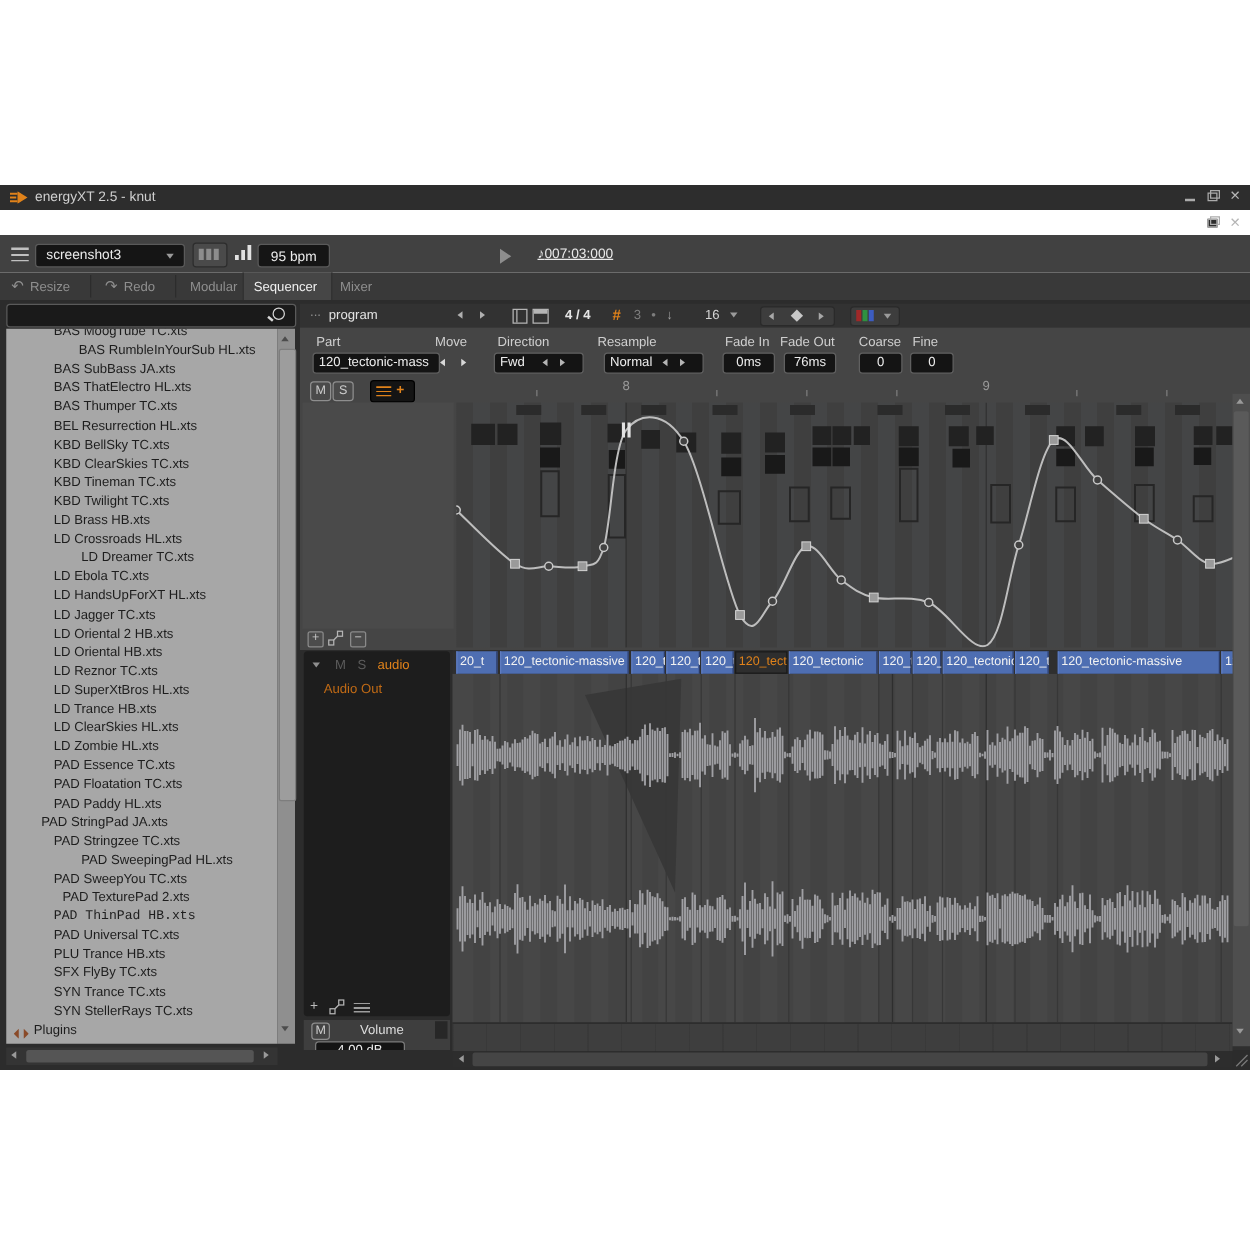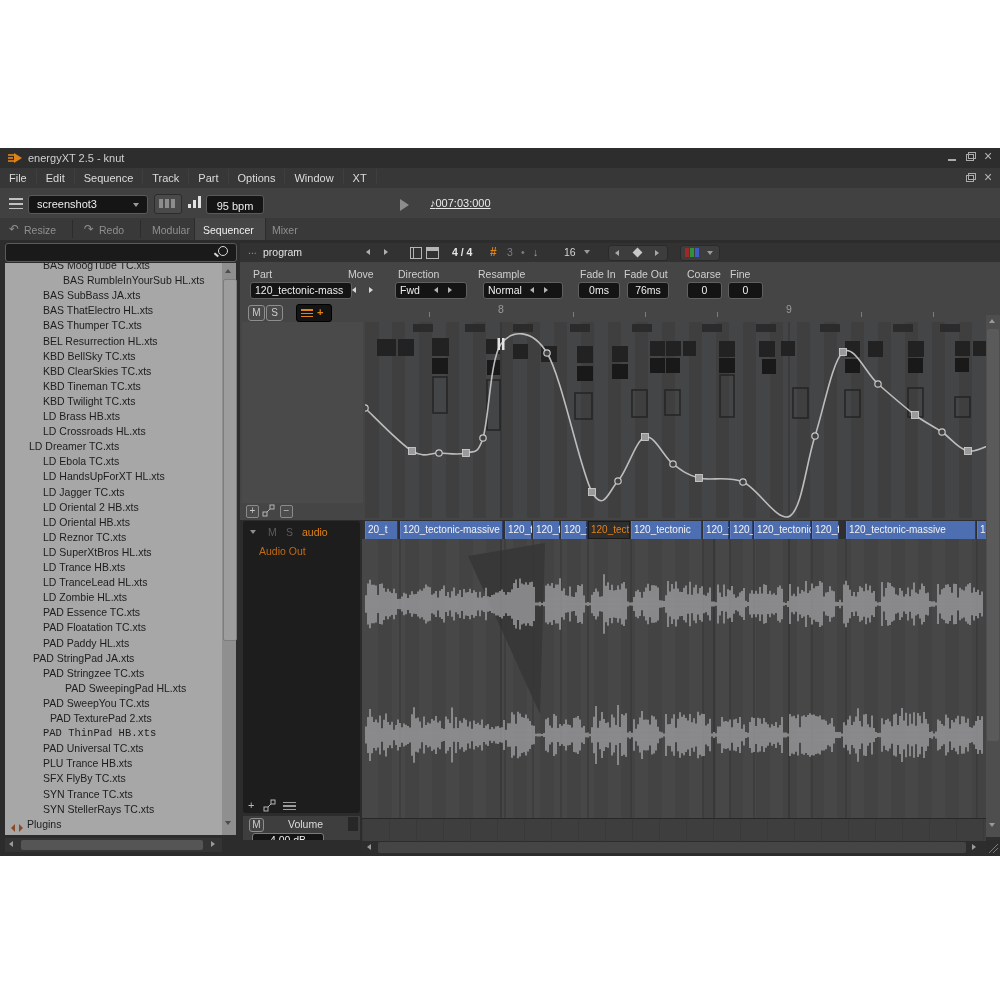--- a/index.html
+++ b/index.html
@@ -76,21 +76,20 @@
       <line x1="0" y1="5" x2="5" y2="5" stroke="#e0821a" stroke-width="1.6"></line>
       <line x1="0" y1="8" x2="6" y2="8" stroke="#e0821a" stroke-width="1.6"></line>
       <polygon points="6,0 14,5 6,10" fill="#e0821a"></polygon>
     </svg>
     <span class="abs txt" style="left:28px;top:4px;font-size:11px;">energyXT 2.5 - knut</span>
     <div class="abs ico-min" style="left:948px;top:11px;"></div>
     <div class="abs ico-restore" style="left:966px;top:4px;"></div>
     <div class="abs ico-close" style="left:984px;top:3px;">×</div>
   </div>
 
-  <div class="abs menubar" id="menu-bar"><span class="menu-item">File</span><span class="menu-item">Edit</span><span class="menu-item">Sequence</span><span class="menu-item">Track</span><span class="menu-item">Part</span><span class="menu-item">Options</span><span class="menu-item">Window</span><span class="menu-item">XT</span></div>
   <div class="abs ico-restore" style="left:966px;top:173px;"></div>
   <div class="abs ico-close" style="left:984px;top:172px;">×</div>
 
   <div class="abs toolbar">
     <div class="abs hamb" style="left:9px;top:10px;"></div>
     <div class="abs inset" style="left:28px;top:7px;width:118px;height:17px;">
       <span class="abs txt" style="left:8px;top:2px;font-size:11px;">screenshot3</span>
       <span class="abs tri tri-d tri-sm" style="left:104px;top:7px;color:#9a9a9a;"></span>
     </div>
     <div class="abs" style="left:154px;top:6px;width:26px;height:18px;border:1px solid #2c2c2c;border-radius:3px;background:#4a4a4a;">
@@ -158,30 +157,30 @@
       <div class="browser-row" style="top: 25.2px; padding-left: 38px;">BAS SubBass JA.xts</div>
       <div class="browser-row" style="top: 40.3px; padding-left: 38px;">BAS ThatElectro HL.xts</div>
       <div class="browser-row" style="top: 55.4px; padding-left: 38px;">BAS Thumper TC.xts</div>
       <div class="browser-row" style="top: 70.5px; padding-left: 38px;">BEL Resurrection HL.xts</div>
       <div class="browser-row" style="top: 85.6px; padding-left: 38px;">KBD BellSky TC.xts</div>
       <div class="browser-row" style="top: 100.7px; padding-left: 38px;">KBD ClearSkies TC.xts</div>
       <div class="browser-row" style="top: 115.8px; padding-left: 38px;">KBD Tineman TC.xts</div>
       <div class="browser-row" style="top: 130.9px; padding-left: 38px;">KBD Twilight TC.xts</div>
       <div class="browser-row" style="top: 146px; padding-left: 38px;">LD Brass HB.xts</div>
       <div class="browser-row" style="top: 161.1px; padding-left: 38px;">LD Crossroads HL.xts</div>
-      <div class="browser-row" style="top: 176.2px; padding-left: 24px;">LD Dreamer TC.xts</div>
+      <div class="browser-row" style="top: 176.2px; padding-left: 60px;">LD Dreamer TC.xts</div>
       <div class="browser-row" style="top: 191.3px; padding-left: 38px;">LD Ebola TC.xts</div>
       <div class="browser-row" style="top: 206.4px; padding-left: 38px;">LD HandsUpForXT HL.xts</div>
       <div class="browser-row" style="top: 221.5px; padding-left: 38px;">LD Jagger TC.xts</div>
       <div class="browser-row" style="top: 236.6px; padding-left: 38px;">LD Oriental 2 HB.xts</div>
       <div class="browser-row" style="top: 251.7px; padding-left: 38px;">LD Oriental HB.xts</div>
       <div class="browser-row" style="top: 266.8px; padding-left: 38px;">LD Reznor TC.xts</div>
       <div class="browser-row" style="top: 281.9px; padding-left: 38px;">LD SuperXtBros HL.xts</div>
       <div class="browser-row" style="top: 297px; padding-left: 38px;">LD Trance HB.xts</div>
-      <div class="browser-row" style="top: 312.1px; padding-left: 38px;">LD TranceLead HL.xts</div>
+      <div class="browser-row" style="top: 312.1px; padding-left: 38px;">LD ClearSkies HL.xts</div>
       <div class="browser-row" style="top: 327.2px; padding-left: 38px;">LD Zombie HL.xts</div>
       <div class="browser-row" style="top: 342.3px; padding-left: 38px;">PAD Essence TC.xts</div>
       <div class="browser-row" style="top: 357.4px; padding-left: 38px;">PAD Floatation TC.xts</div>
       <div class="browser-row" style="top: 372.5px; padding-left: 38px;">PAD Paddy HL.xts</div>
       <div class="browser-row" style="top: 387.6px; padding-left: 28px;">PAD StringPad JA.xts</div>
       <div class="browser-row" style="top: 402.7px; padding-left: 38px;">PAD Stringzee TC.xts</div>
       <div class="browser-row" style="top: 417.8px; padding-left: 60px;">PAD SweepingPad HL.xts</div>
       <div class="browser-row" style="top: 432.9px; padding-left: 38px;">PAD SweepYou TC.xts</div>
       <div class="browser-row" style="top: 448px; padding-left: 45px;">PAD TexturePad 2.xts</div>
       <div class="browser-row" style="top: 463.1px; padding-left: 38px; font-family: Liberation Mono, monospace;">PAD ThinPad HB.xts</div>

